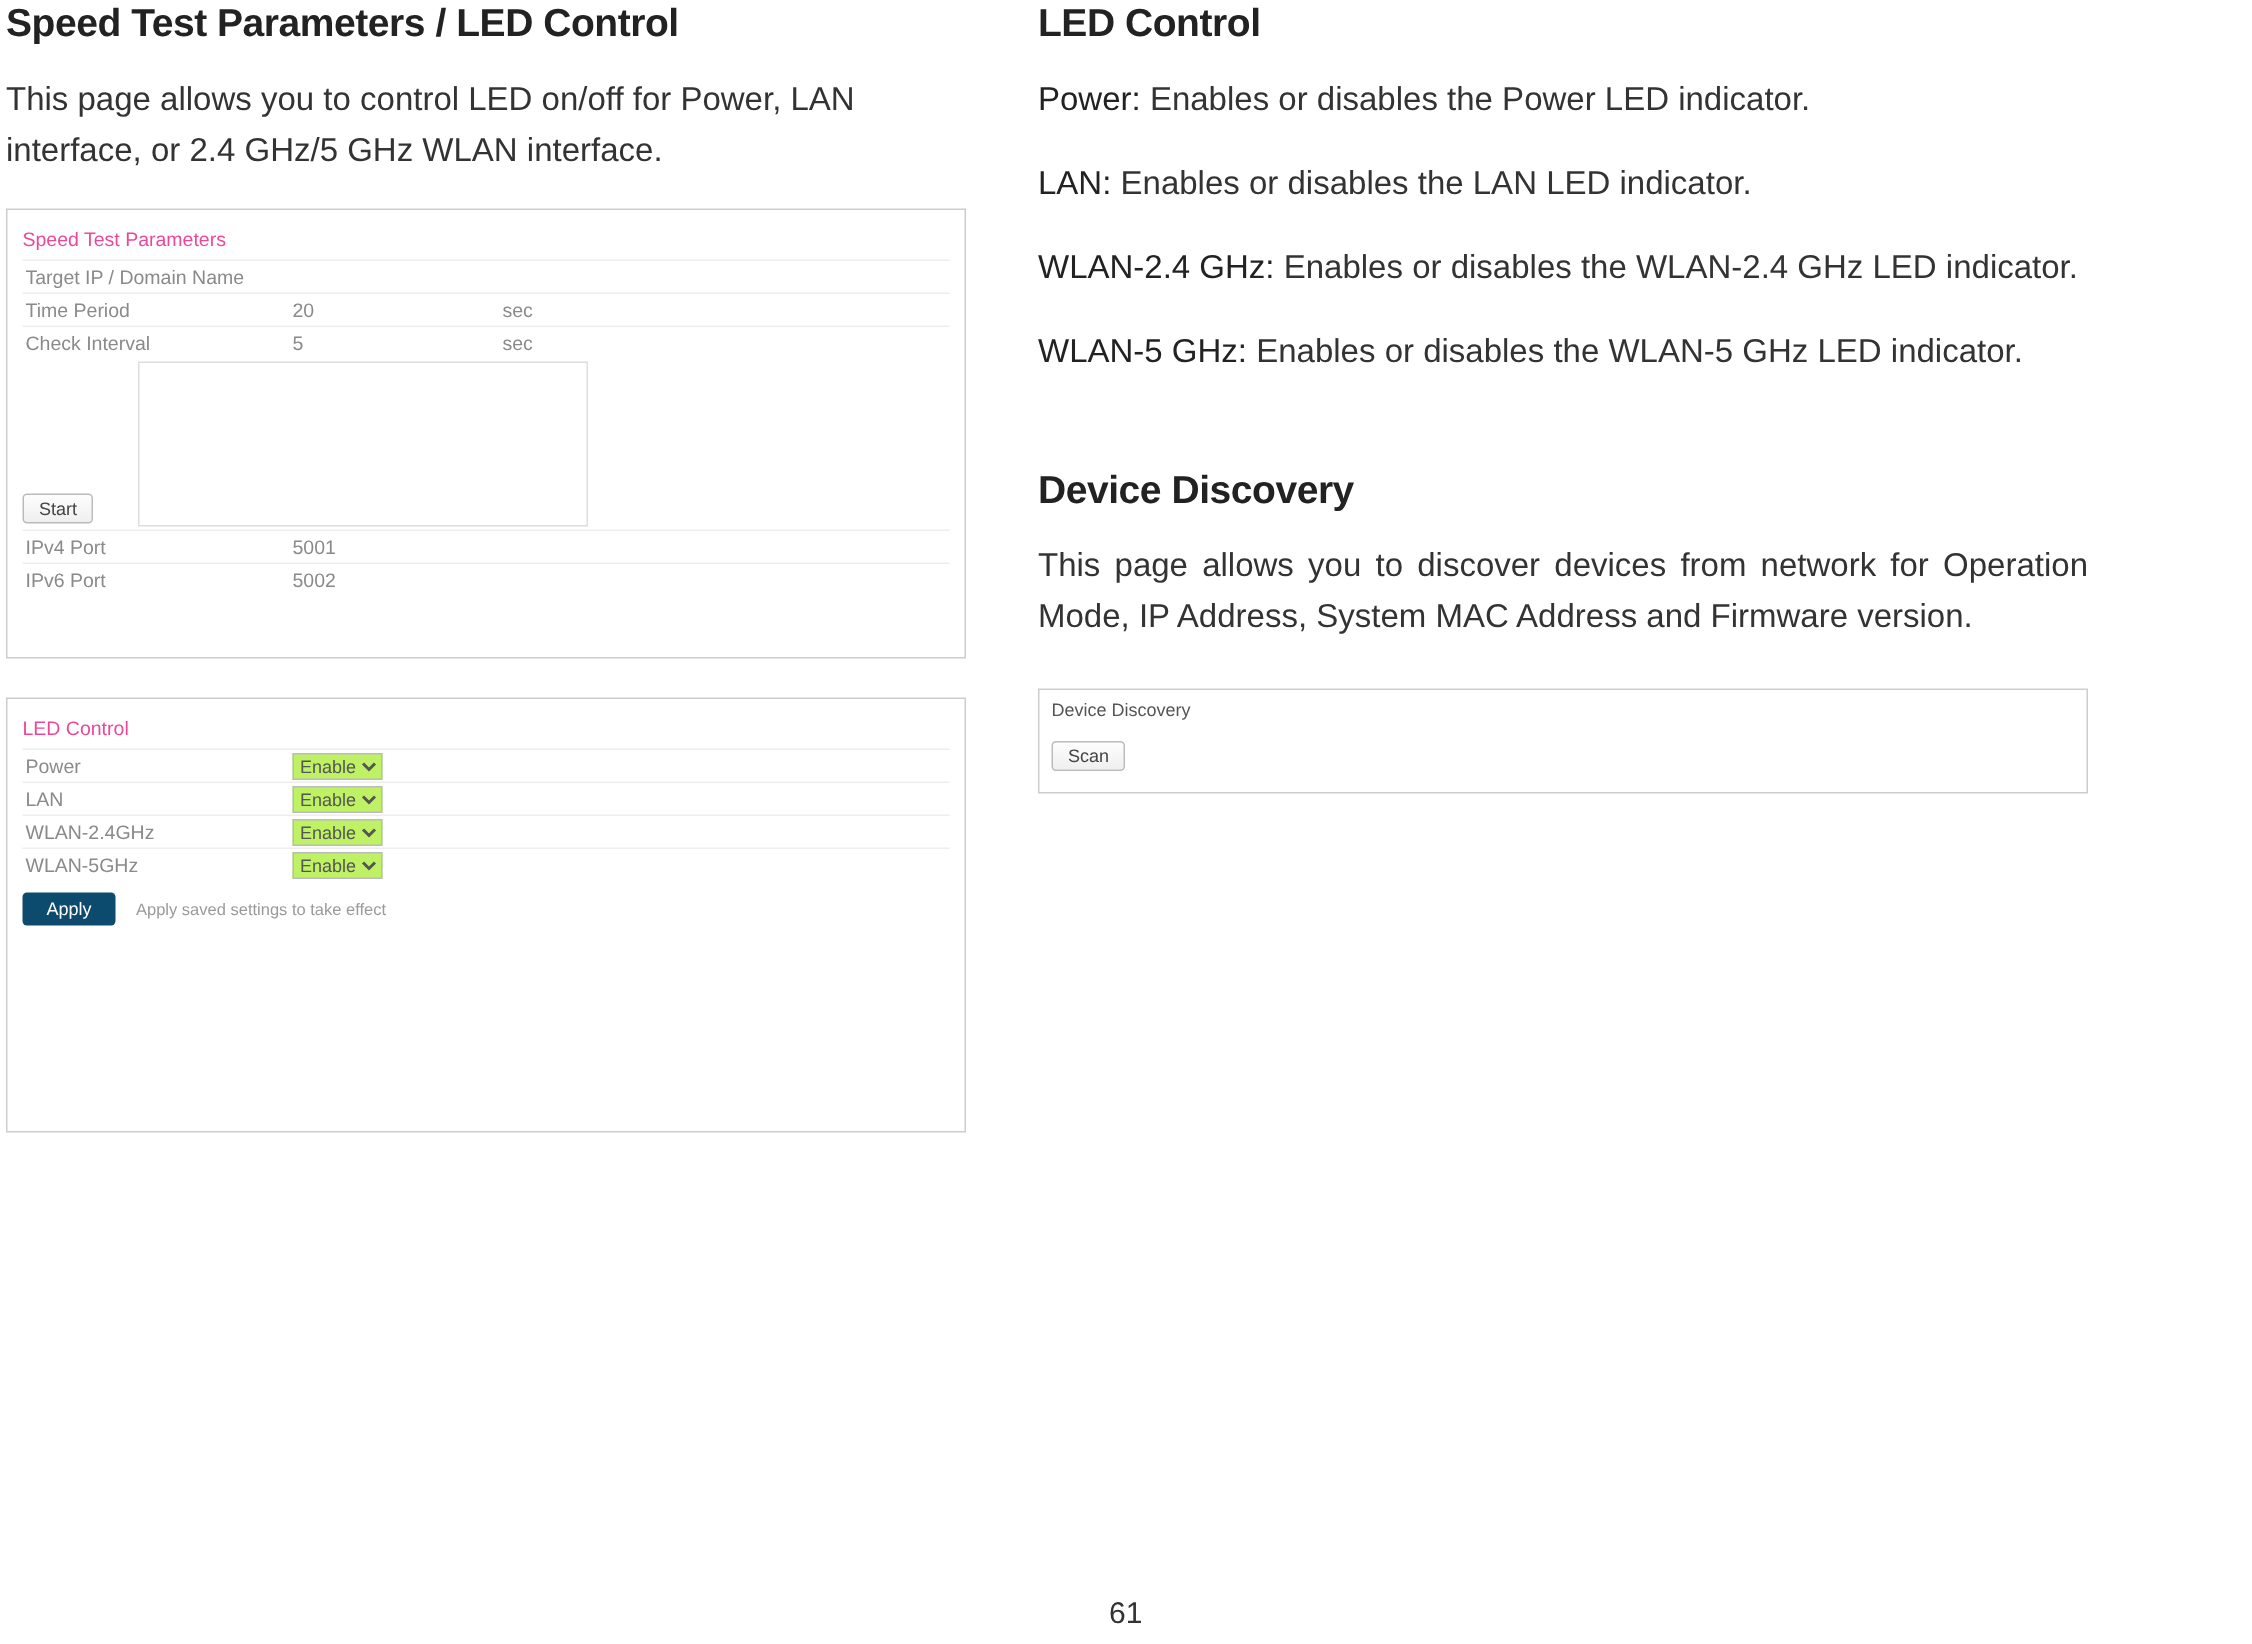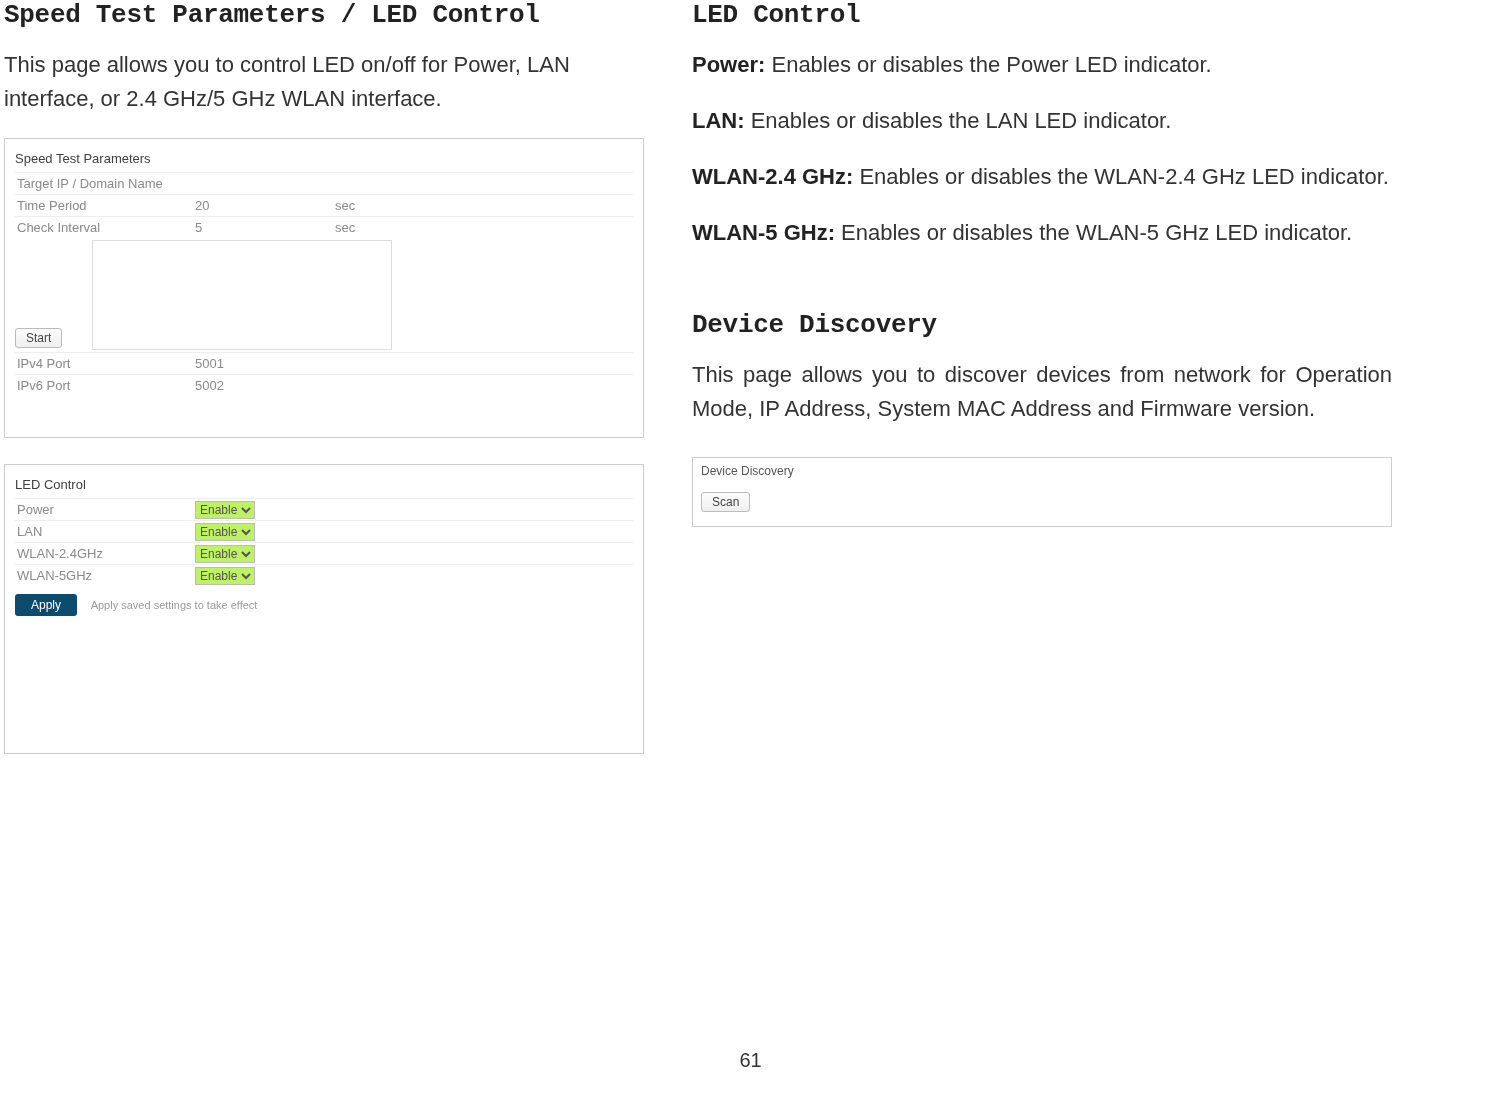--- a/index.html
+++ b/index.html
@@ -20,44 +20,44 @@
     width: 640px;
   }
   .col.right {
     width: 700px;
   }
   h2 {
     font-size: 26px;
     font-weight: 700;
     margin-bottom: 18px;
     color: #222222;
-    font-family: Liberation Mono, monospace;
+    font-family: Liberation Sans, sans-serif;
     letter-spacing: -0.3px;
   }
   p.body {
     font-size: 22px;
     line-height: 1.55;
     margin-bottom: 22px;
     color: #333333;
   }
   .justify { text-align: justify; }
-  .label-strong { font-weight: 700; color: #222222; }
+  .label-strong { font-weight: 400; color: #222222; }
 
   
   .shot {
     border: 1px solid #cdcdcd;
     background: #ffffff;
     margin-bottom: 26px;
     font-size: 13px;
     font-family: Arial, Helvetica, sans-serif;
     color: #8a8a8a;
   }
   .shot-inner { padding: 8px 10px; }
   .shot-title {
-    color: #404040;
+    color: #ec4899;
     font-weight: 400;
     padding: 4px 0 6px 0;
     filter: blur(0.3px);
   }
   .shot-row {
     display: flex;
     align-items: center;
     border-top: 1px solid #eeeeee;
     height: 22px;
   }
@@ -121,21 +121,21 @@
   }
   .dd-head div { padding: 0 8px; white-space: nowrap; }
   .c1{width:170px;text-align:center;}
   .c2{width:140px;}
   .c3{width:110px;}
   .c4{width:170px;}
   .c5{width:140px;}
 
   .page-number {
     position: absolute;
-    bottom: 24px;
+    bottom: 8px;
     left: 0;
     width: 100%;
     text-align: center;
     font-size: 20px;
     color: #333333;
   }
 </style>
 </head>
 <body>
 

